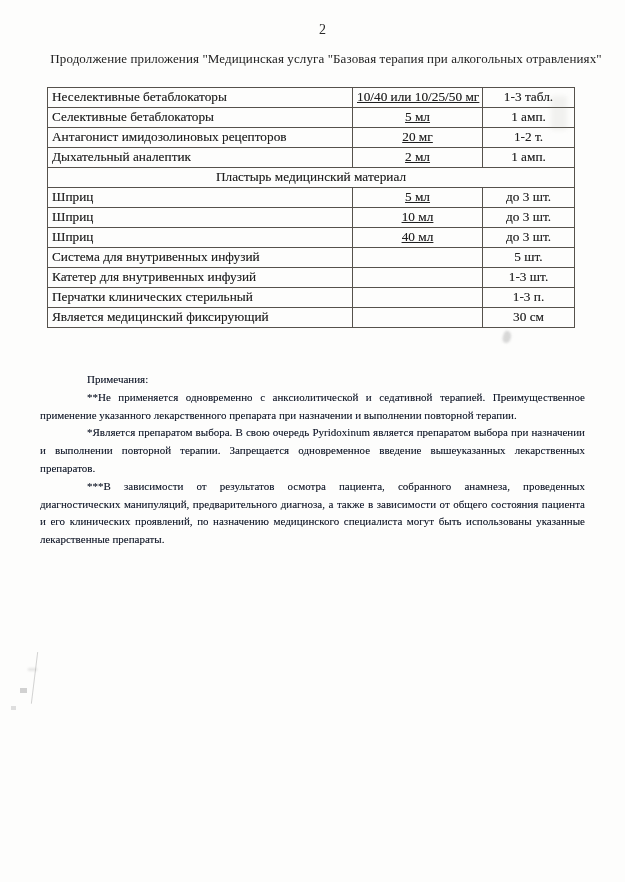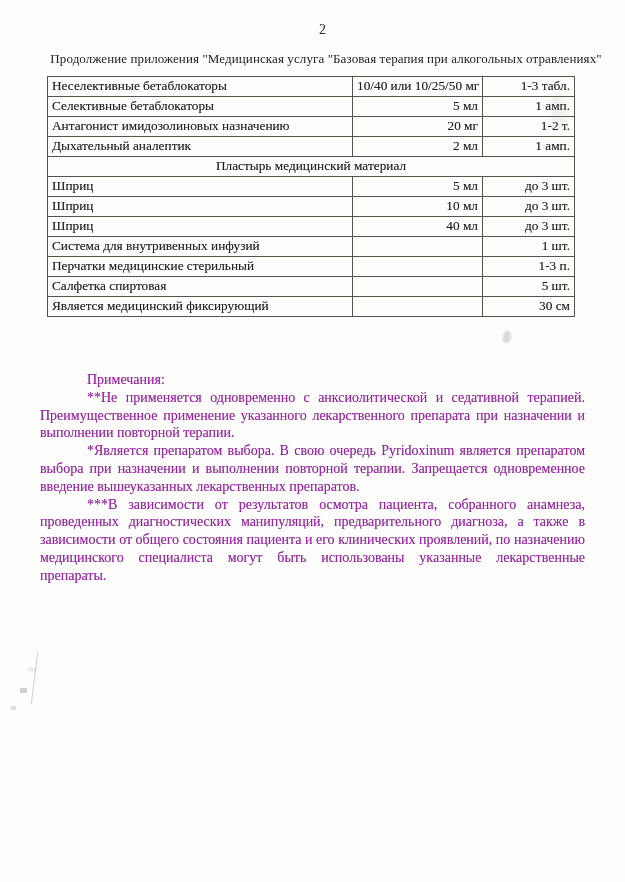--- a/index.html
+++ b/index.html
@@ -32,53 +32,53 @@
     width: 572px;
     text-align: center;
     font-size: 13px;
     letter-spacing: 0.1px;
     color: #222;
     white-space: nowrap;
   }
 
   table.med-table {
     position: absolute;
-    top: 76px;
+    top: 87px;
     left: 47px;
     width: 527px;
     border-collapse: collapse;
     table-layout: fixed;
     border: 1.5px solid #4d4a45;
   }
   table.med-table td {
     border: 1px solid #56524c;
     height: 19px;
     padding: 0 4px;
     vertical-align: middle;
     font-size: 13.3px;
     line-height: 1.1;
     color: #1f1f1f;
     text-shadow: 0 0 0.5px rgba(40,40,40,0.45);
     overflow: hidden;
     white-space: nowrap;
   }
   td.c-name { text-align: left; padding-left: 7px; }
-  td.c-dose { text-align: right; }
-  td.c-qty  { text-align: right; font-size: 12.8px; }
+  td.c-dose { text-align: center; text-decoration: underline; }
+  td.c-qty  { text-align: center; font-size: 12.8px; }
   td.c-section { text-align: center; font-size: 13.5px; }
 
   .notes {
     position: absolute;
     top: 371px;
     left: 40px;
     width: 545px;
-    font-size: 14px;
+    font-size: 11px;
     line-height: 17.8px;
     text-align: justify;
-    color: #a21caf;
+    color: #0f172a;
     text-shadow: 0 0 0.5px rgba(40,40,40,0.4);
   }
   .notes p { margin: 0; text-indent: 47px; }
 
   
   .artifact { position: absolute; pointer-events: none; }
   .artifact-smudge-30cm {
     left: 503px; top: 331px; width: 8px; height: 12px;
     background: rgba(120,120,120,0.28);
     transform: rotate(18deg);
@@ -132,21 +132,21 @@
         <td class="c-name">Неселективные бетаблокаторы</td>
         <td class="c-dose">10/40 или 10/25/50 мг</td>
         <td class="c-qty">1-3 табл.</td>
       </tr>
       <tr>
         <td class="c-name">Селективные бетаблокаторы</td>
         <td class="c-dose">5 мл</td>
         <td class="c-qty">1 амп.</td>
       </tr>
       <tr>
-        <td class="c-name">Антагонист имидозолиновых назначению</td>
+        <td class="c-name">Антагонист имидозолиновых рецепторов</td>
         <td class="c-dose">20 мг</td>
         <td class="c-qty">1-2 т.</td>
       </tr>
       <tr>
         <td class="c-name">Дыхательный аналептик</td>
         <td class="c-dose">2 мл</td>
         <td class="c-qty">1 амп.</td>
       </tr>
       <tr>
         <td class="c-section" colspan="3">Пластырь медицинский материал</td>
@@ -162,31 +162,31 @@
         <td class="c-qty">до 3 шт.</td>
       </tr>
       <tr>
         <td class="c-name">Шприц</td>
         <td class="c-dose">40 мл</td>
         <td class="c-qty">до 3 шт.</td>
       </tr>
       <tr>
         <td class="c-name">Система для внутривенных инфузий</td>
         <td class="c-dose"></td>
-        <td class="c-qty">1 шт.</td>
-      </tr>
-      <tr>
-        <td class="c-name">Перчатки медицинские стерильный</td>
+        <td class="c-qty">5 шт.</td>
+      </tr>
+      <tr>
+        <td class="c-name">Катетер для внутривенных инфузий</td>
+        <td class="c-dose"></td>
+        <td class="c-qty">1-3 шт.</td>
+      </tr>
+      <tr>
+        <td class="c-name">Перчатки клинических стерильный</td>
         <td class="c-dose"></td>
         <td class="c-qty">1-3 п.</td>
-      </tr>
-      <tr>
-        <td class="c-name">Салфетка спиртовая</td>
-        <td class="c-dose"></td>
-        <td class="c-qty">5 шт.</td>
       </tr>
       <tr>
         <td class="c-name">Является медицинский фиксирующий</td>
         <td class="c-dose"></td>
         <td class="c-qty">30 см</td>
       </tr>
     </tbody>
   </table>
 
   <div class="notes">

